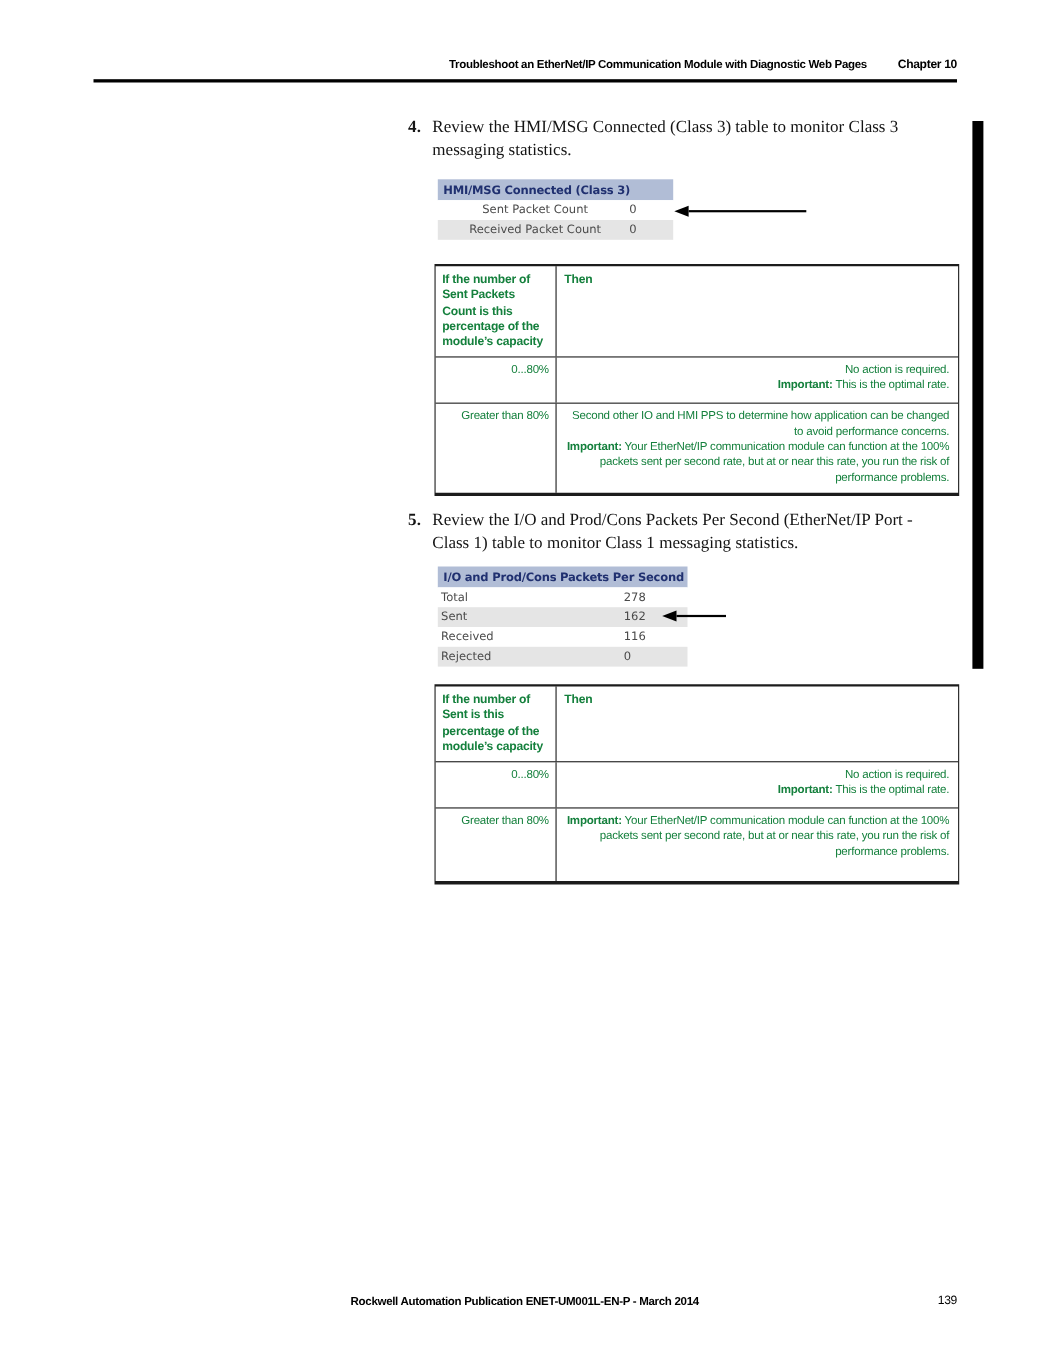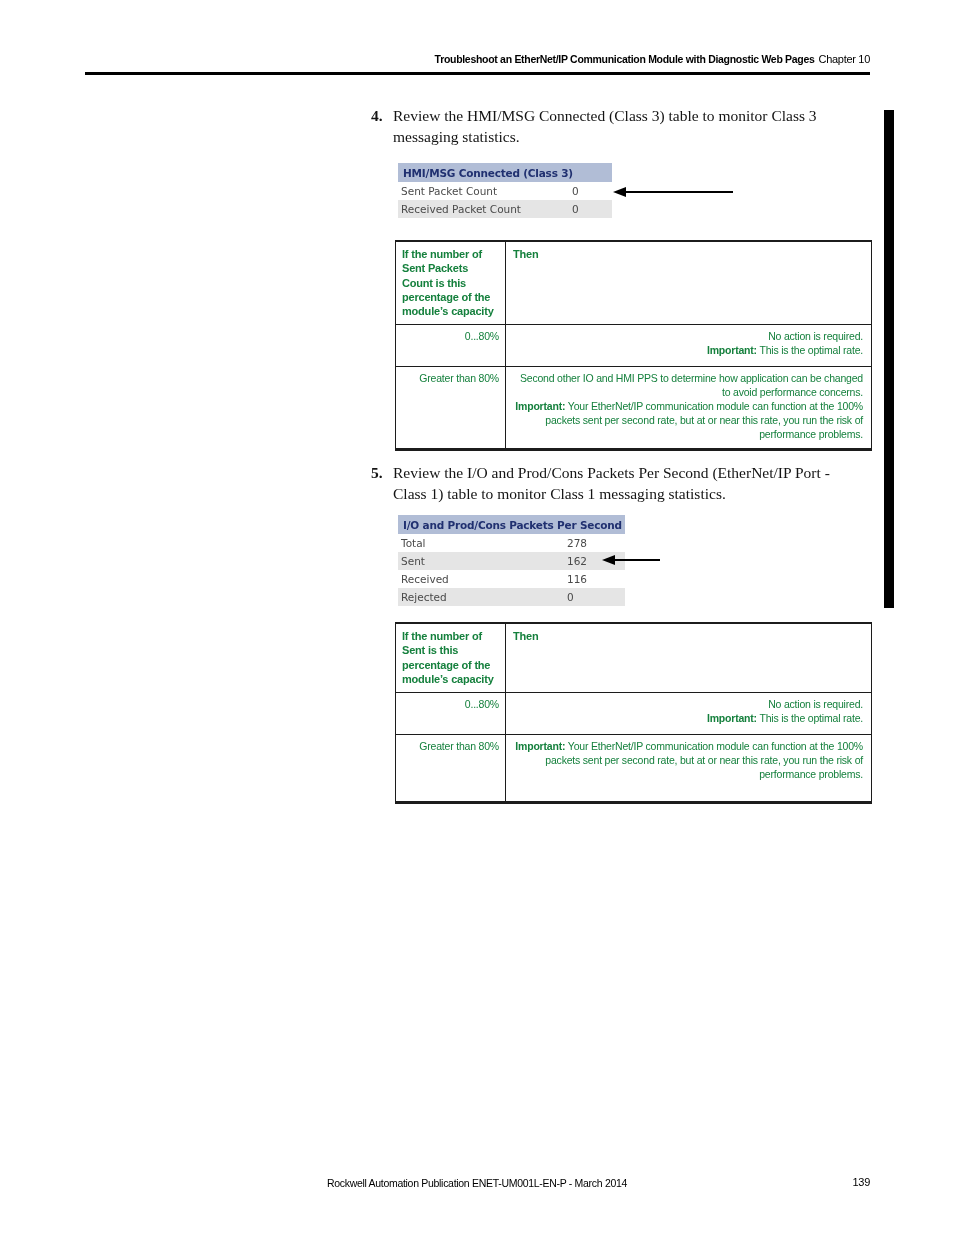--- a/index.html
+++ b/index.html
@@ -5,25 +5,25 @@
   * { margin:0; padding:0; box-sizing:border-box; }
   html,body { background:#ffffff; }
   .page {
     position:relative; width:954px; height:1235px; background:#ffffff;
     font-family:"Liberation Sans", sans-serif; overflow:hidden;
   }
 
   
   .running-head {
     position:absolute; top:53px; left:85px; width:785px;
-    display:flex; justify-content:flex-end; align-items:baseline; gap:4px;
+    display:flex; justify-content:flex-end; align-items:baseline; gap:28px;
     color:#000;
   }
   .running-head .rh-title { font-size:10.5px; font-weight:700; letter-spacing:-0.3px; }
-  .running-head .rh-chapter { font-size:11px; font-weight:400; letter-spacing:-0.3px; }
+  .running-head .rh-chapter { font-size:11px; font-weight:700; letter-spacing:-0.3px; }
   .head-rule { position:absolute; top:72px; left:85px; width:785px; height:3px; background:#000; }
   .chapter-tab { position:absolute; top:110px; left:884px; width:10px; height:498px; background:#000; }
 
   
   .step {
     position:absolute; left:371px; width:482px;
     font-family:"Liberation Serif", serif; font-size:15.5px; line-height:1.33; color:#141414;
     display:flex;
   }
   .step .stepnum { font-weight:700; width:22px; flex:0 0 22px; }
@@ -38,21 +38,21 @@
   .wt-header {
     height:19px; background:#b1bdd6; color:#203070;
     font-size:10.5px; font-weight:700; letter-spacing:-0.2px;
     display:flex; align-items:center; padding-left:5px; white-space:nowrap;
   }
   .wt-row {
     height:18px; display:flex; align-items:center;
     font-size:10.5px; color:#4a4a4a; padding-left:3px; background:#ffffff;
   }
   .wt-row.alt { background:#e5e5e5; }
-  .wt1 .wt-label { width:171px; flex:0 0 171px; }
+  .wt1 .wt-label { width:171px; flex:0 0 171px;text-align:center; }
   .wt2 .wt-label { width:166px; flex:0 0 166px; }
   .wt-value { flex:1; }
 
   
   .callout-arrow { position:absolute; display:flex; align-items:center; height:11px; }
   .arrow1 { top:186px; left:613px; width:120px; }
   .arrow2 { top:554px; left:602px; width:58px; }
   .callout-arrow .head {
     width:0; height:0; flex:0 0 auto;
     border-top:5px solid transparent; border-bottom:5px solid transparent;
@@ -82,21 +82,21 @@
   .dt1 .dt-head { min-height:76px; }
   .dt1 .row1 { min-height:42px; }
   .dt1 .row2 { min-height:79px; }
   .dt2 .dt-head { min-height:63px; }
   .dt2 .row1 { min-height:42px; }
   .dt2 .row2 { min-height:67px; }
 
   
   .footer-pub {
     position:absolute; top:1177px; left:0; width:954px; text-align:center;
-    font-size:10.5px; font-weight:400; letter-spacing:-0.3px; color:#000;
+    font-size:10.5px; font-weight:700; letter-spacing:-0.3px; color:#000;
   }
   .footer-page {
     position:absolute; top:1176px; right:84px;
     font-size:11px; font-weight:400; letter-spacing:-0.3px; color:#000;
   }
 </style>
 </head>
 <body>
 
 <div class="page">

